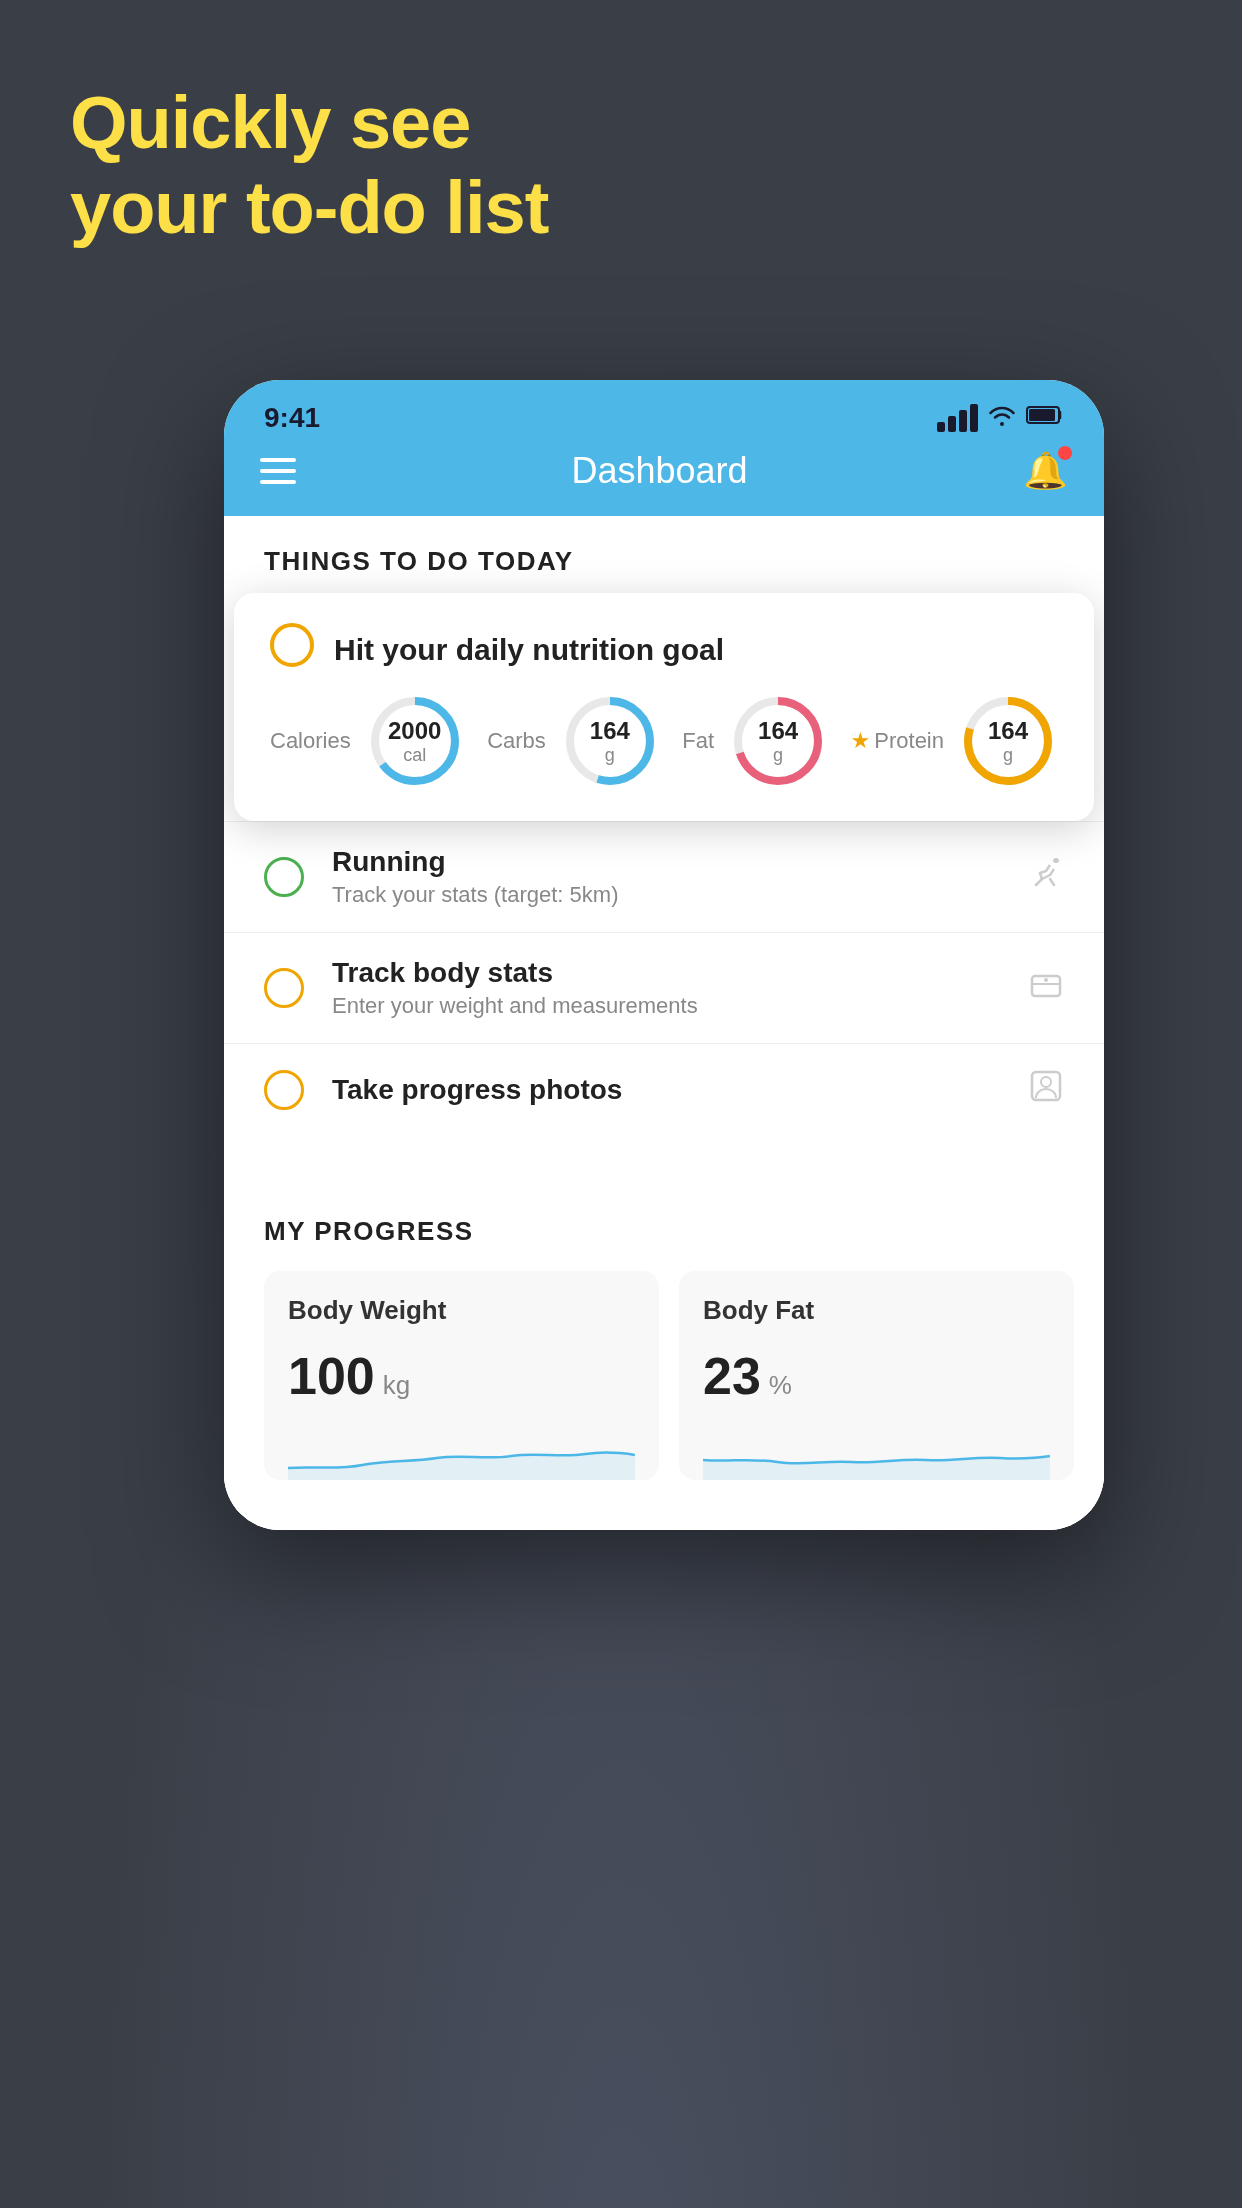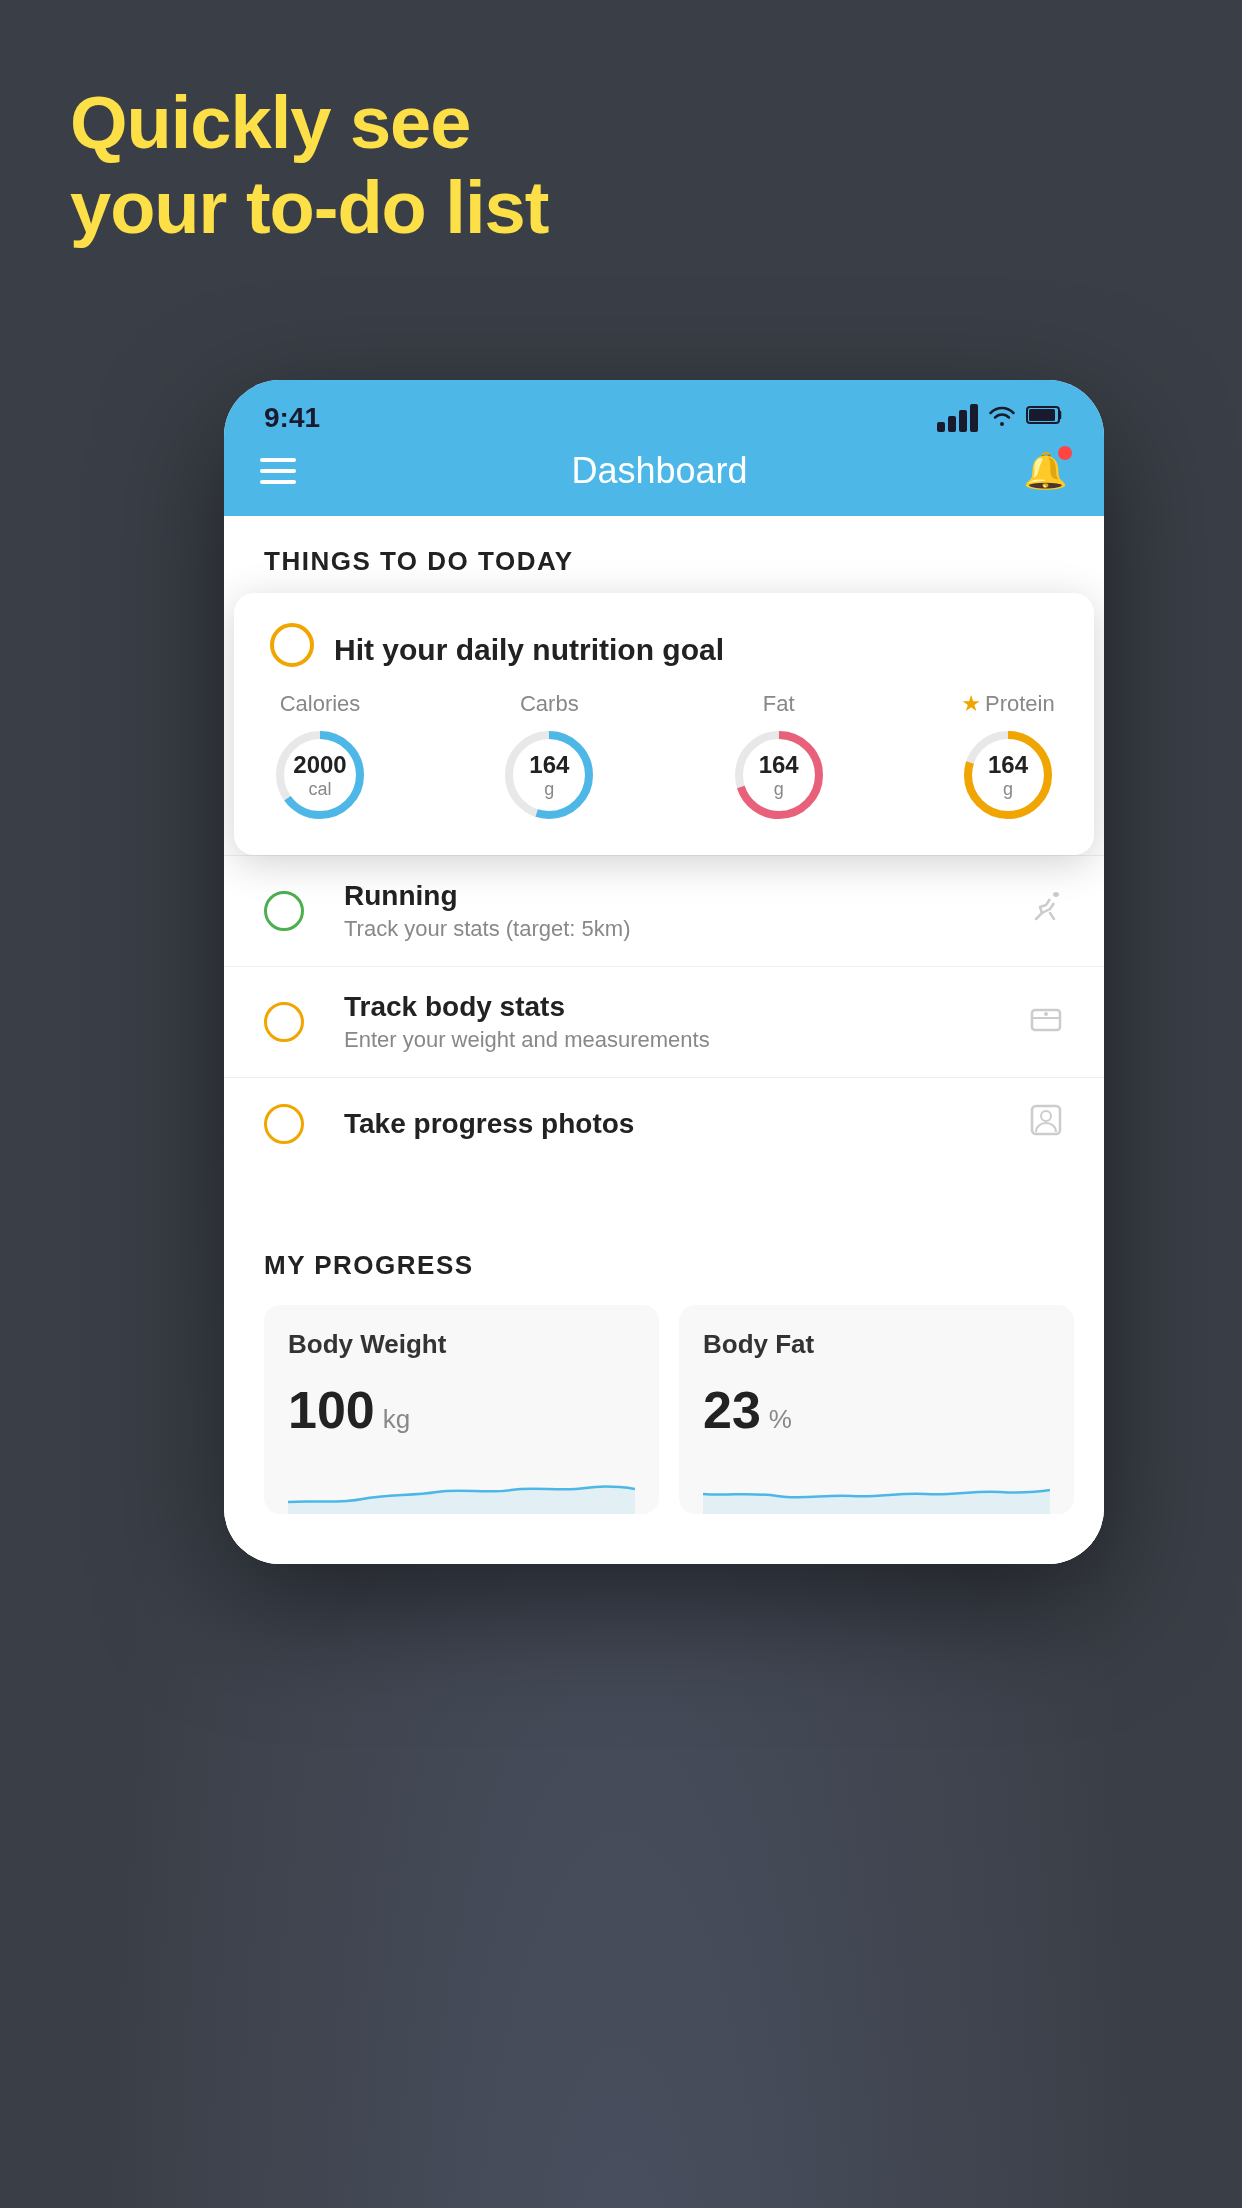--- a/index.html
+++ b/index.html
@@ -163,23 +163,22 @@
       font-weight: 600;
       color: #222;
     }
     .macros-row {
       display: flex;
       justify-content: space-between;
       gap: 16px;
     }
     .macro-item {
       display: flex;
-      flex-direction: column;
       align-items: center;
-      gap: 8px;
+      gap: 14px;
     }
     .macro-label {
       font-size: 22px;
       color: #888;
     }
     .macro-ring {
       width: 100px;
       height: 100px;
       position: relative;
     }
@@ -217,21 +216,21 @@
 
     
     .todo-list {
       background: white;
     }
     .todo-item {
       display: flex;
       align-items: center;
       padding: 24px 40px;
       border-top: 1px solid #eee;
-      gap: 40px;
+      gap: 28px;
     }
     .todo-circle {
       width: 40px;
       height: 40px;
       border-radius: 50%;
       border: 3px solid;
       flex-shrink: 0;
     }
     .todo-circle.green { border-color: #4caf50; }
     .todo-circle.yellow { border-color: #f0a500; }

